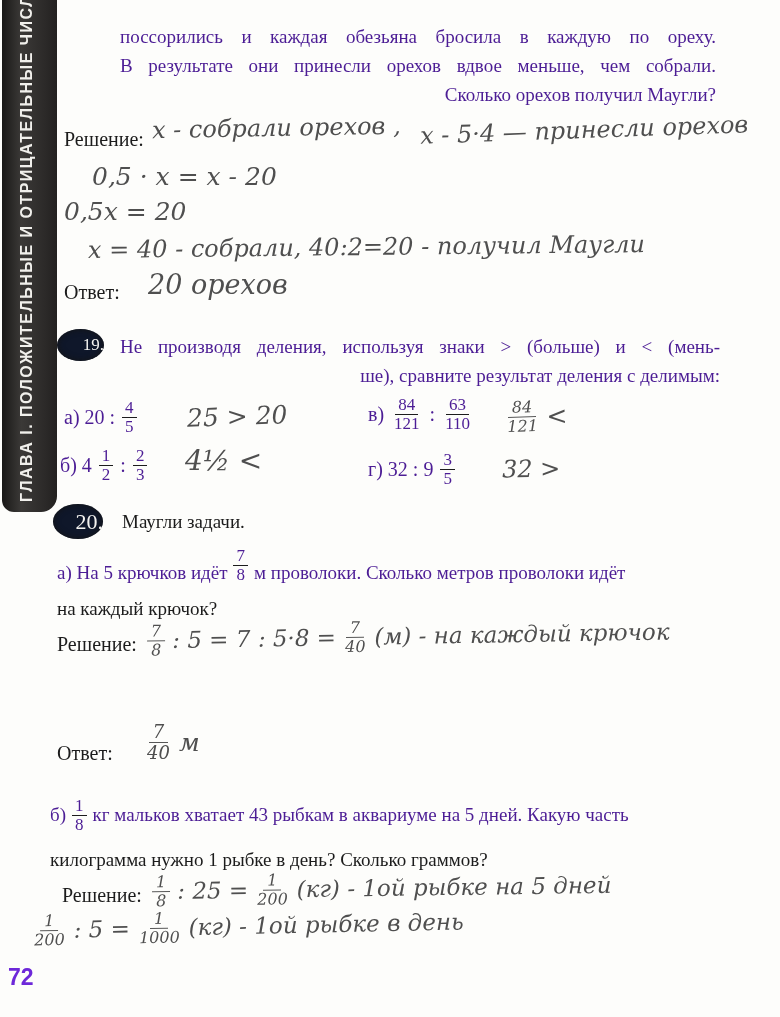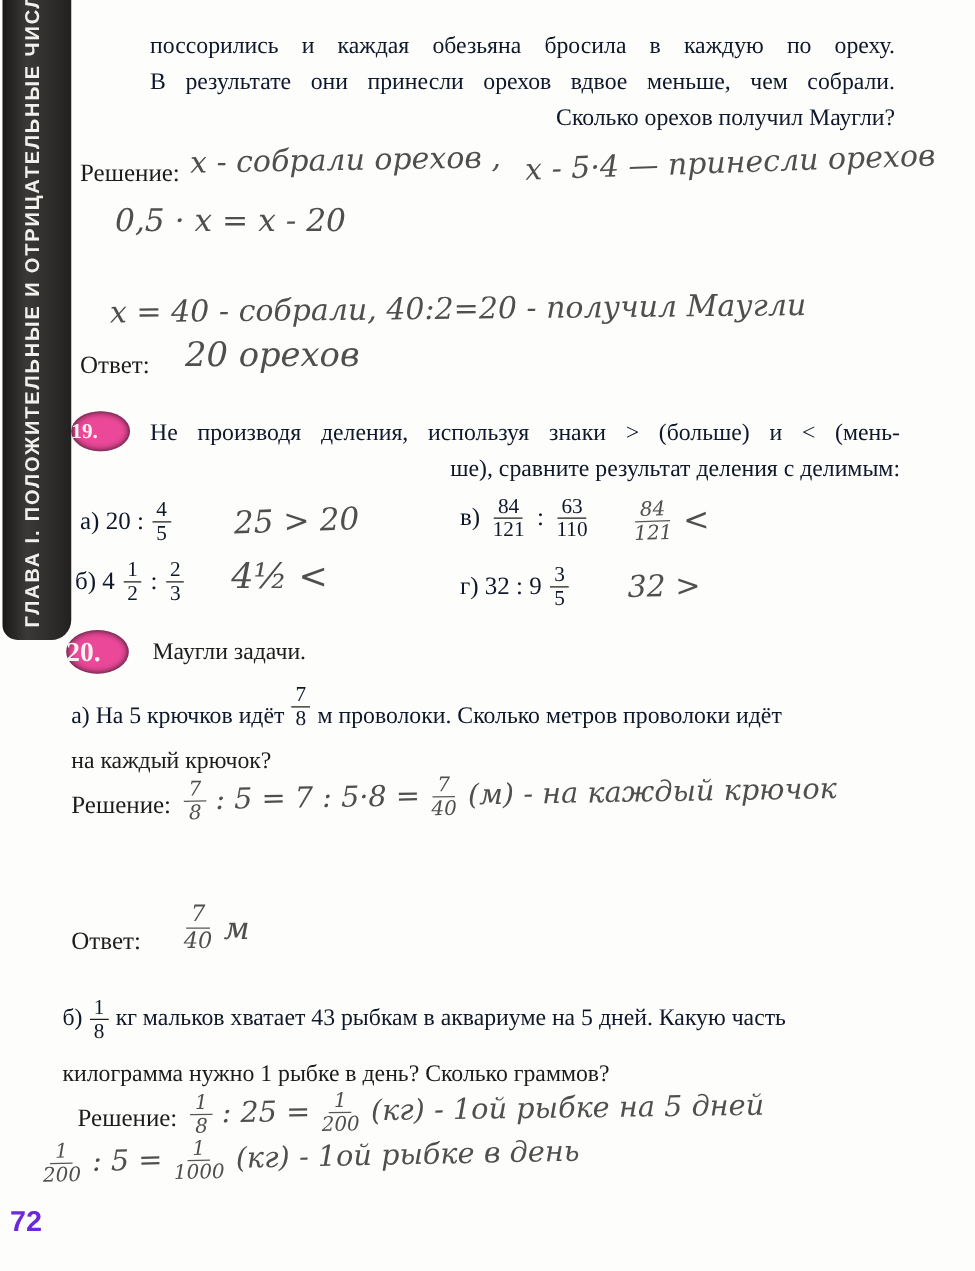--- a/index.html
+++ b/index.html
@@ -2,21 +2,21 @@
 <html><head>
 <meta charset="utf-8">
 <style>
   html,body{margin:0;padding:0;background:#ffffff;}
   .page{
     position:relative;width:780px;height:1017px;overflow:hidden;
     background:#fdfdfb;
     font-family:"Liberation Serif",serif;color:#1e1e1e;
   }
   
-  .print{font-family:"Liberation Serif",serif;color:#0f172a;}
+  .print{font-family:"Liberation Serif",serif;color:#4c1d95;}
   .para{position:absolute;font-size:19px;line-height:29px;}
   .jline{display:block;text-align:justify;text-align-last:justify;}
   .lline{display:block;text-align:right;}
   .label{position:absolute;font-size:20px;color:#1c1c1c;}
   
   .hw{
     position:absolute;font-family:"DejaVu Serif",serif;font-style:italic;
     color:#4f4f4f;white-space:nowrap;
   }
   .hwflex{
@@ -33,23 +33,23 @@
   
   .hwfrac{
     display:inline-flex;flex-direction:column;align-items:center;
     font-size:16px;line-height:1.1;
   }
   .hwfrac .num{border-bottom:1.4px solid #575757;padding:0 4px;}
   .hwfrac .den{padding:0 2px;}
   .expr{position:absolute;display:flex;align-items:center;gap:7px;font-size:20px;}
   
   .badge{
-    position:absolute;background:#ec4899;color:#f4f3f0;border-radius:50%;
-    display:flex;align-items:center;justify-content:flex-start;
-    font-family:"Liberation Serif",serif;font-weight:bold;
+    position:absolute;background:#0f172a;color:#f4f3f0;border-radius:50%;
+    display:flex;align-items:center;justify-content:flex-end;
+    font-family:"Liberation Serif",serif;font-weight:normal;
     box-shadow:inset 0 0 6px #141414;
   }
   
   .sidebar{
     position:absolute;left:2px;top:0;width:55px;height:512px;
     background:linear-gradient(90deg,#191817 0%,#3b3937 35%,#2b2928 80%,#232120 100%);
     border-radius:0 0 16px 12px;overflow:hidden;
   }
   .sidebar-text{
     position:absolute;left:16px;bottom:10px;
@@ -74,20 +74,21 @@
   <div class="para print" style="left:120px;top:22px;width:596px;">
     <span class="jline">поссорились и каждая обезьяна бросила в каждую по ореху.</span>
     <span class="jline">В результате они принесли орехов вдвое меньше, чем собрали.</span>
     <span class="lline">Сколько орехов получил Маугли?</span>
   </div>
 
   <span class="label print" style="left:64px;top:128px;">Решение:</span>
   <span class="hw" style="left:152px;top:114px;font-size:24px;transform:rotate(-1deg);">х - собрали орехов ,</span>
   <span class="hw" style="left:420px;top:116px;font-size:24px;transform:rotate(-2deg);">х - 5·4  — принесли орехов</span>
   <span class="hw" style="left:92px;top:162px;font-size:25px;">0,5 · х =   х - 20</span>
+  <span class="hw" style="left:64px;top:197px;font-size:25px;">0,5х = 20</span>
   <span class="hw" style="left:88px;top:233px;font-size:24px;transform:rotate(-0.6deg);">х = 40 - собрали,  40:2=20 - получил Маугли</span>
   <span class="label print" style="left:64px;top:281px;">Ответ:</span>
   <span class="hw" style="left:148px;top:269px;font-size:27px;">20 орехов</span>
 
   <div class="badge" style="left:57px;top:329px;width:47px;height:32px;font-size:17px;">
     <span>19.</span>
   </div>
   <div class="para print" style="left:120px;top:332px;width:600px;">
     <span class="jline">Не производя деления, используя знаки &gt; (больше) и &lt; (мень-</span>
     <span class="lline">ше), сравните результат деления с делимым:</span>

